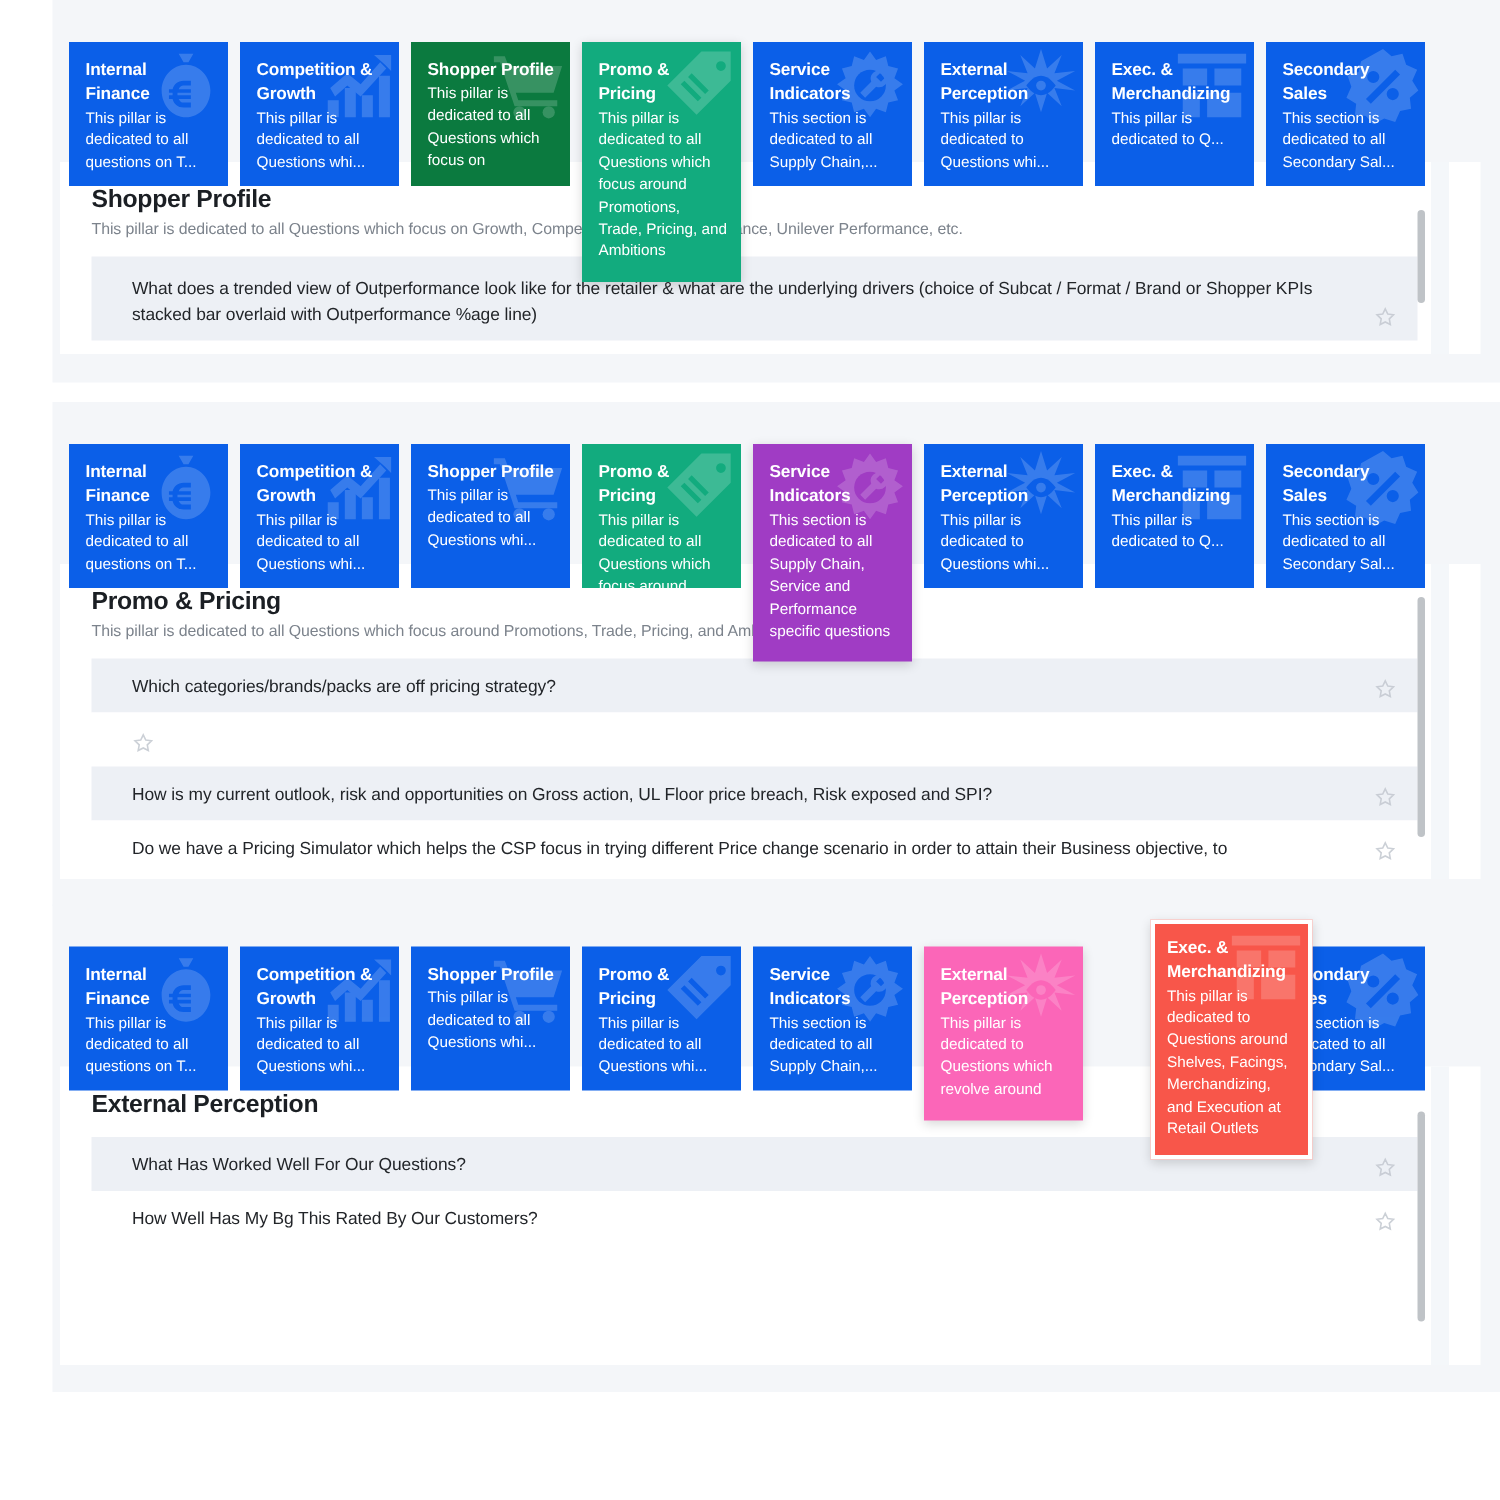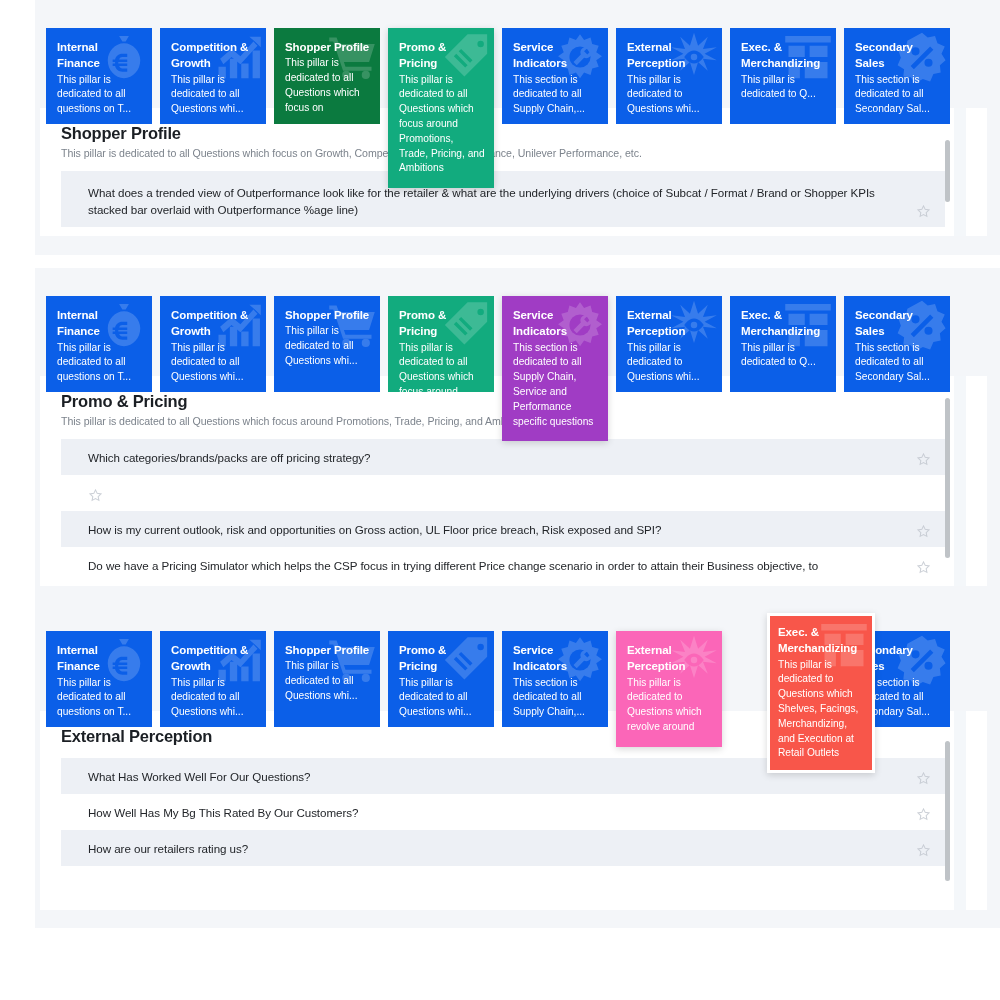--- a/index.html
+++ b/index.html
@@ -460,21 +460,21 @@
           <div class="cdesc">This pillar is dedicated to Questions which revolve around</div>
         </div>
 
         <div class="pcard expanded bordered" style="left:732px;top:10px;width:108px;background:#f8564a;">
           <span class="wm">
               <svg viewBox="0 0 64 64">
                 <path d="M4 6h56v8H4zM8 18h20v14H8zM34 18h22v14H34zM8 38h14v20H8zM28 38h28v20H28z"></path>
               </svg>
             </span>
           <div class="ctitle">Exec. &amp; Merchandizing</div>
-          <div class="cdesc">This pillar is dedicated to Questions which Shelves, Facings, Merchandizing, and Execution at Retail Outlets</div>
+          <div class="cdesc">This pillar is dedicated to Questions around Shelves, Facings, Merchandizing, and Execution at Retail Outlets</div>
         </div>
 
         <div class="pcard" style="left:809px;background:#0b5fe8;">
           <span class="wm">
               <svg viewBox="0 0 64 64">
                 <path d="M32 2l7 6 9-2 3 9 9 4-4 9 5 8-7 6 1 9-9 2-4 9-9-3-9 5-6-7-9-1 1-9-8-5 4-9-3-9 9-3 2-9z"></path>
                 <path d="M24 20a5 5 0 110 10 5 5 0 010-10zm16 14a5 5 0 110 10 5 5 0 010-10zM42 19l4 4-24 24-4-4z" fill="#0b5fe8"></path>
               </svg>
             </span>
           <div class="ctitle">Secondary Sales</div>
@@ -495,28 +495,20 @@
               </span>
           </div>
           <div class="qrow">
             <div class="qtext">How Well Has My Bg This Rated By Our Customers?</div>
             <span class="star">
                 <svg viewBox="0 0 24 24" fill="none" stroke="#c3c8d0" stroke-width="1.7">
                   <path d="M12 3l2.7 5.6 6.1.8-4.5 4.3 1.1 6.1L12 17l-5.4 2.8 1.1-6.1L3.2 9.4l6.1-.8z"></path>
                 </svg>
               </span>
           </div>
-          <div class="qrow alt">
-            <div class="qtext">How are our retailers rating us?</div>
-            <span class="star">
-                <svg viewBox="0 0 24 24" fill="none" stroke="#c3c8d0" stroke-width="1.7">
-                  <path d="M12 3l2.7 5.6 6.1.8-4.5 4.3 1.1 6.1L12 17l-5.4 2.8 1.1-6.1L3.2 9.4l6.1-.8z"></path>
-                </svg>
-              </span>
-          </div>
         </div>
         <div class="vtrack" style="left:914px;top:0;height:199px;"></div>
         <div class="vscroll" style="left:905px;top:30px;height:140px;"></div>
       </div>
     </div>
   </div>
 
 </div>
 
 </body></html>

